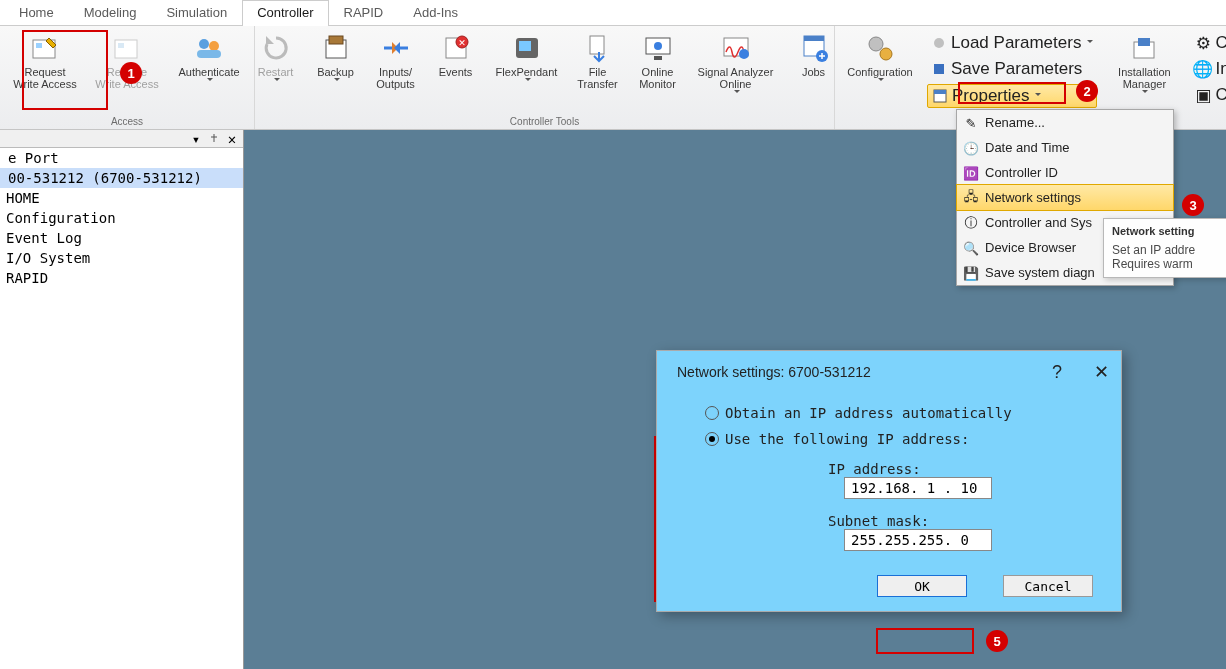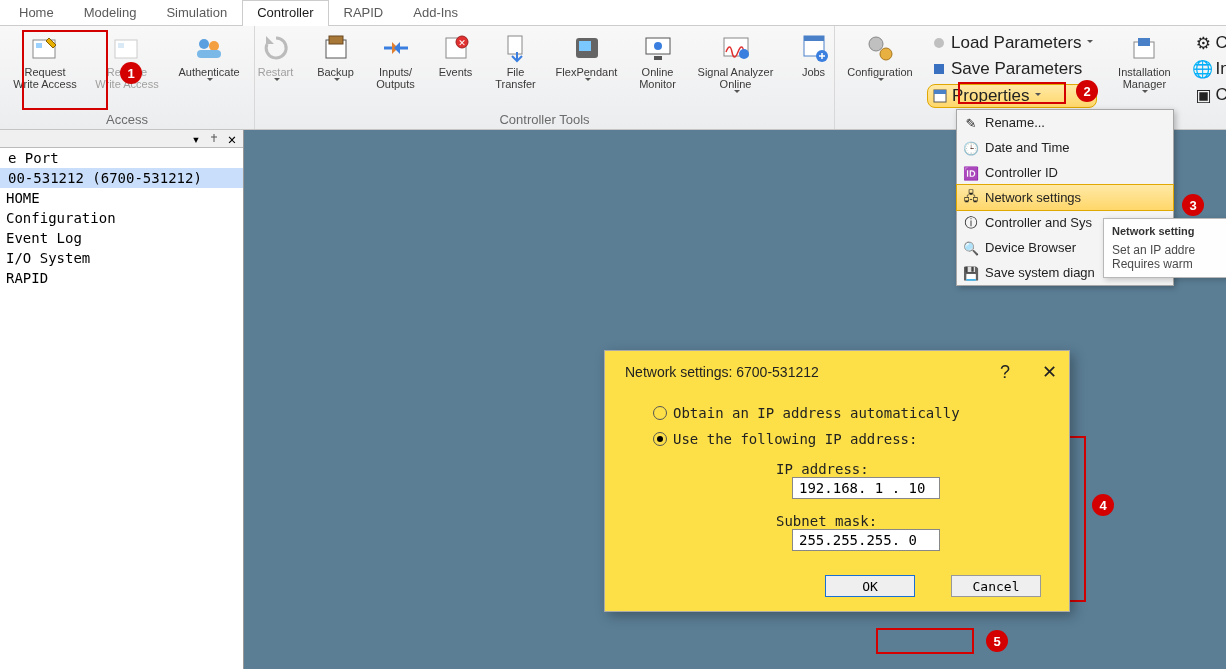--- a/index.html
+++ b/index.html
@@ -67,31 +67,31 @@
     cursor: pointer;
   }
   .ribbon-btn.wide { width: 78px; }
   .ribbon-btn.disabled { color: #a0a0a0; }
   .ribbon-icon {
     width: 32px; height: 32px;
     display: flex; align-items:center; justify-content:center;
     margin-bottom: 2px;
   }
   .ribbon-group-label {
-    font-size: 13px;
+    font-size: 10px;
     color: #6c6c6c;
     margin-top: auto;
     padding-bottom: 2px;
   }
   .ribbon-stack { display:flex; flex-direction:column; gap:4px; padding:2px 4px; font-size:17px; }
   .stack-item { display:flex; align-items:center; gap:4px; padding:1px 4px; white-space:nowrap; cursor:pointer;}
   .stack-item.highlight{
     background:linear-gradient(#ffe9a6,#ffd76a);
     border:1px solid #e0a800;
-    border-radius:8px;
+    border-radius:2px;
   }
   .mini-icon{ width:16px; height:16px; display:inline-flex; align-items:center; justify-content:center;}
   .red-box { border: 2px solid #d40000; position:absolute; pointer-events:none; }
   .red-badge {
     position:absolute;
     width:22px; height:22px;
     background:#d40000; border-radius:50%;
     color:#fff; font-weight:bold;
     display:flex; align-items:center; justify-content:center;
     font-size:13px;
@@ -164,23 +164,23 @@
     font-size:12px;
     color:#4a4a4a;
     z-index:11;
     box-shadow:2px 2px 6px rgba(0,0,0,0.2);
   }
   .tooltip-panel .tt-title{ font-weight:bold; color:#333; margin-bottom:6px; font-size:11px;}
 
   
   .dialog{
     position:absolute;
-    top:350px; left:604px;
+    top:350px; left:656px;
     width:466px;
-    background:#fde047;
+    background:#7dd3fc;
     border:1px solid #aaa;
     box-shadow:4px 4px 12px rgba(0,0,0,0.3);
     font-size:13px;
     z-index:20;
   }
   .dlg-title{
     display:flex; align-items:center;
     padding:10px 12px 8px 20px;
     font-size:14px;
   }
@@ -306,39 +306,39 @@
       <div class="ribbon-btn">
         <span class="ribbon-icon">
             <svg width="32" height="32">
               <rect x="6" y="6" width="20" height="20" fill="#fff" stroke="#888"></rect>
               <circle cx="22" cy="10" r="6" fill="#e03030" stroke="#a02020"></circle>
               <text x="22" y="14" font-size="9" fill="#fff" text-anchor="middle">✕</text>
             </svg>
           </span>
         <span>Events</span>
       </div>
+      <div class="ribbon-btn wide dropdown-caret">
+        <span class="ribbon-icon">
+            <svg width="32" height="32">
+              <rect x="5" y="6" width="22" height="20" rx="3" fill="#656565"></rect>
+              <rect x="8" y="9" width="12" height="10" fill="#7ac8ff"></rect>
+            </svg>
+          </span>
+        <span>FlexPendant</span>
+      </div>
       <div class="ribbon-btn">
         <span class="ribbon-icon">
             <svg width="32" height="32">
               <rect x="8" y="4" width="14" height="18" fill="#fff" stroke="#888"></rect>
               <path d="M12 24 l5 5 5 -5" fill="none" stroke="#3a7fe0" stroke-width="2"></path>
               <path d="M17 20 v9" stroke="#3a7fe0" stroke-width="2"></path>
             </svg>
           </span>
         <span style="white-space:pre-line;">File
 Transfer</span>
-      </div>
-      <div class="ribbon-btn wide dropdown-caret">
-        <span class="ribbon-icon">
-            <svg width="32" height="32">
-              <rect x="5" y="6" width="22" height="20" rx="3" fill="#656565"></rect>
-              <rect x="8" y="9" width="12" height="10" fill="#7ac8ff"></rect>
-            </svg>
-          </span>
-        <span>FlexPendant</span>
       </div>
       <div class="ribbon-btn">
         <span class="ribbon-icon">
             <svg width="32" height="32">
               <rect x="4" y="6" width="24" height="16" fill="#fff" stroke="#555"></rect>
               <rect x="12" y="24" width="8" height="4" fill="#555"></rect>
               <circle cx="16" cy="14" r="4" fill="#3a7fe0"></circle>
             </svg>
           </span>
         <span style="white-space:pre-line;">Online

